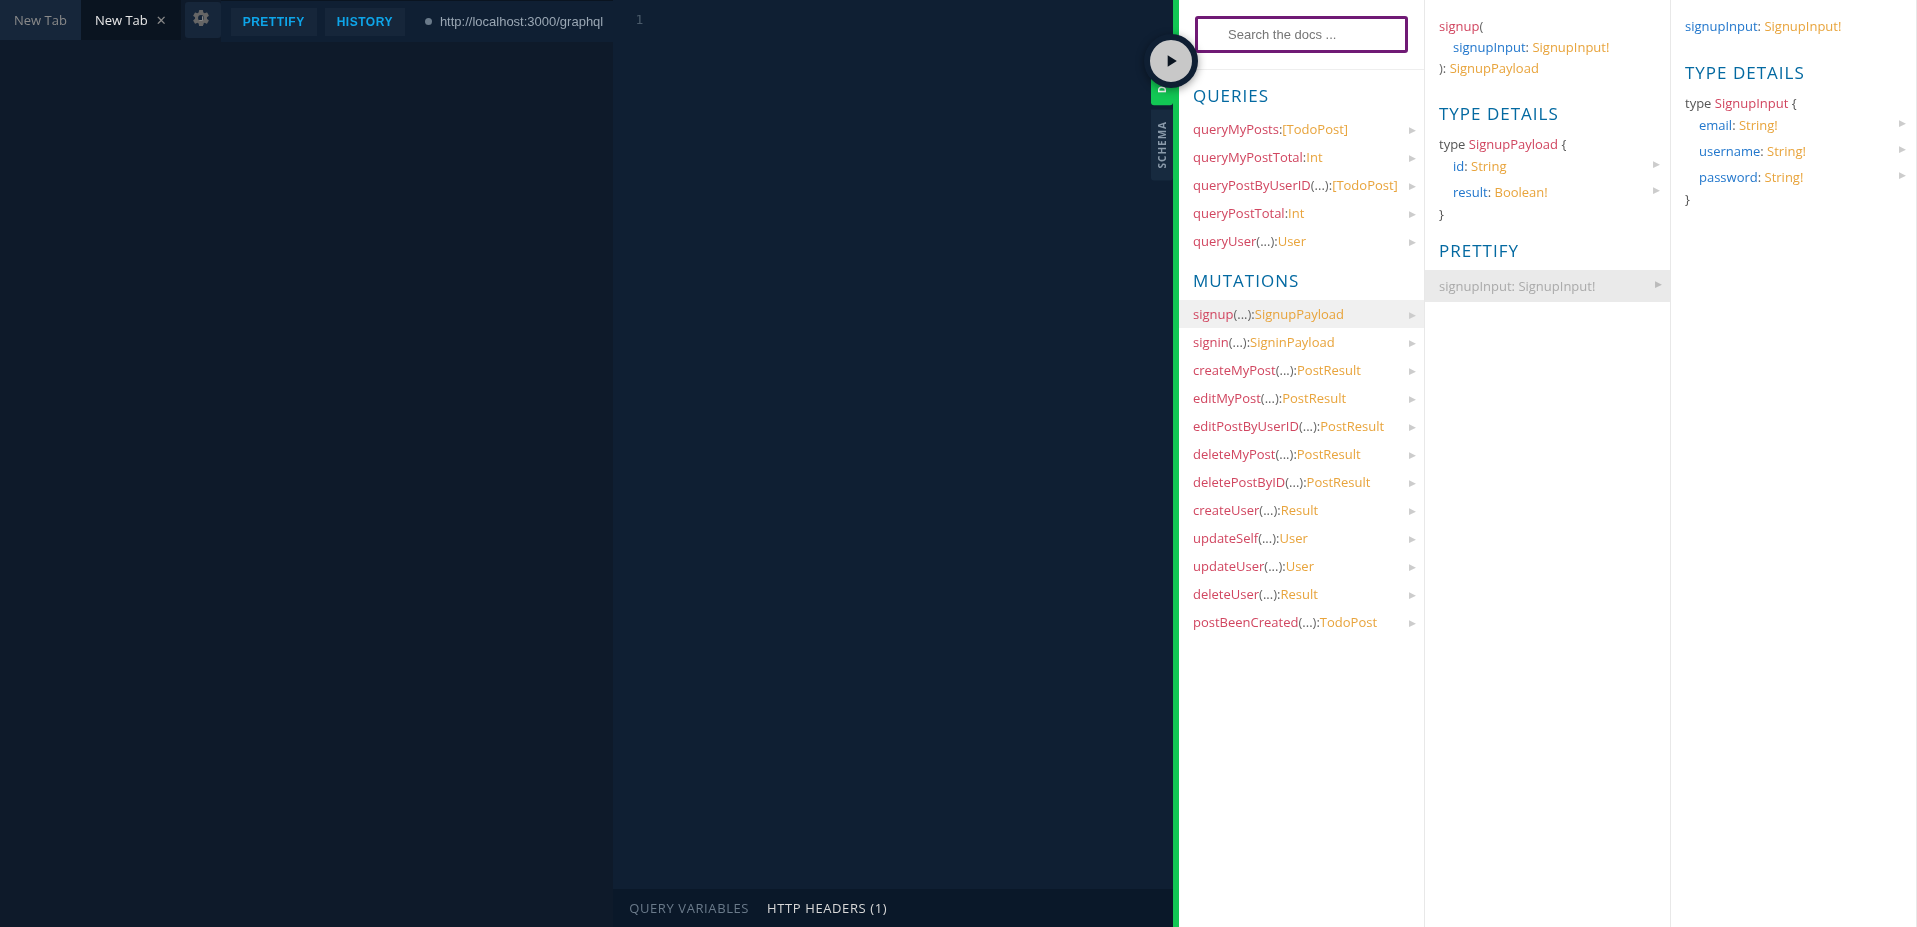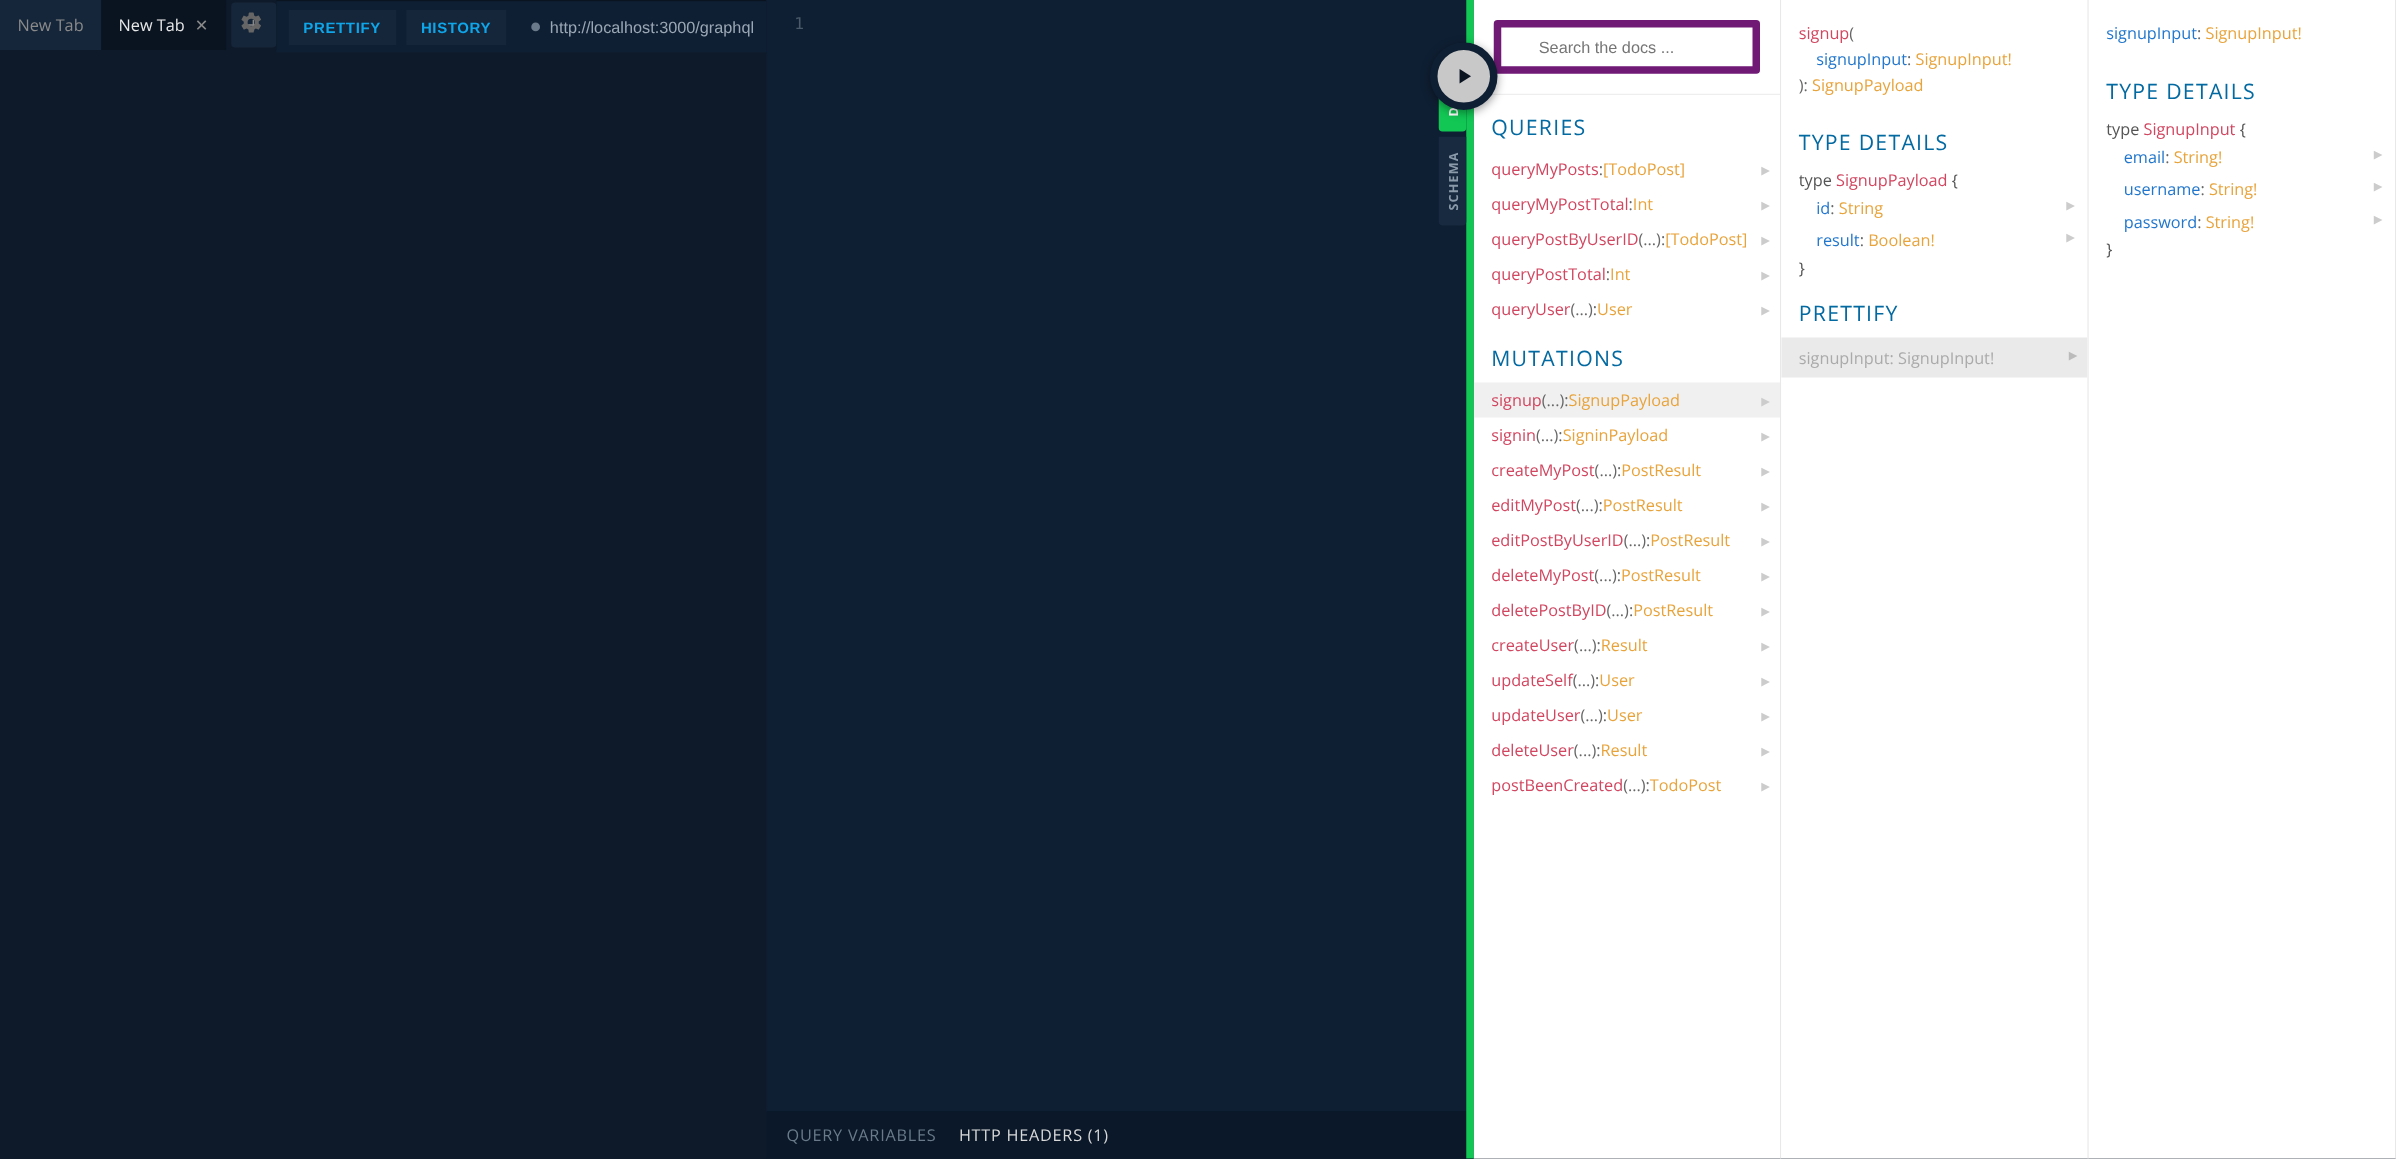--- a/index.html
+++ b/index.html
@@ -46,21 +46,21 @@
 .side-tabs { position:absolute; left:-22px; top:50px; display:flex; flex-direction:column; gap:4px;}
 .side-tab { writing-mode: vertical-rl; transform: rotate(180deg); padding:12px 4px; font-size:10px; letter-spacing:1px; font-weight:700; cursor:pointer; border-radius:3px 3px 0 0;}
 .side-tab.docs { background:#12c754; color:#fff; }
 .side-tab.schema { background:#172a3f; color:#8a9aaa; }
 
 
 .docs { display:flex; background:#fff; }
 .docs-col { width:246px; border-right:1px solid #e8e8e8; display:flex; flex-direction:column; overflow-y:auto; background:#fff;}
 .docs-col.wide { width:246px; }
 .search-wrap { padding:16px; border-bottom:1px solid #eee;}
-.search-box { width:100%; border:6px solid #701a75; border-radius:3px; padding:8px 10px 8px 30px; font-size:13px; color:#be185d; position:relative;}
+.search-box { width:100%; border:3px solid #701a75; border-radius:3px; padding:8px 10px 8px 30px; font-size:13px; color:#be185d; position:relative;}
 .search-container { position:relative; }
 .search-icon-pos { position:absolute; left:10px; top:50%; transform:translateY(-50%); color:#bbb; }
 .section-head { padding:14px 14px 8px; font-size:17px; letter-spacing:1px; color:#0369a1; font-weight:400;}
 .doc-row { padding:5px 14px; font-size:13px; cursor:pointer; position:relative; display:flex; align-items:center;}
 .doc-row .arrow { position:absolute; right:8px; color:#ccc; font-size:9px;}
 .doc-row.selected { background:#f0f0f0; }
 .fn-name { color:#d14660; }
 .fn-args { color:#666; }
 .fn-colon { color:#666; }
 .fn-type { color:#e8a43c; }

